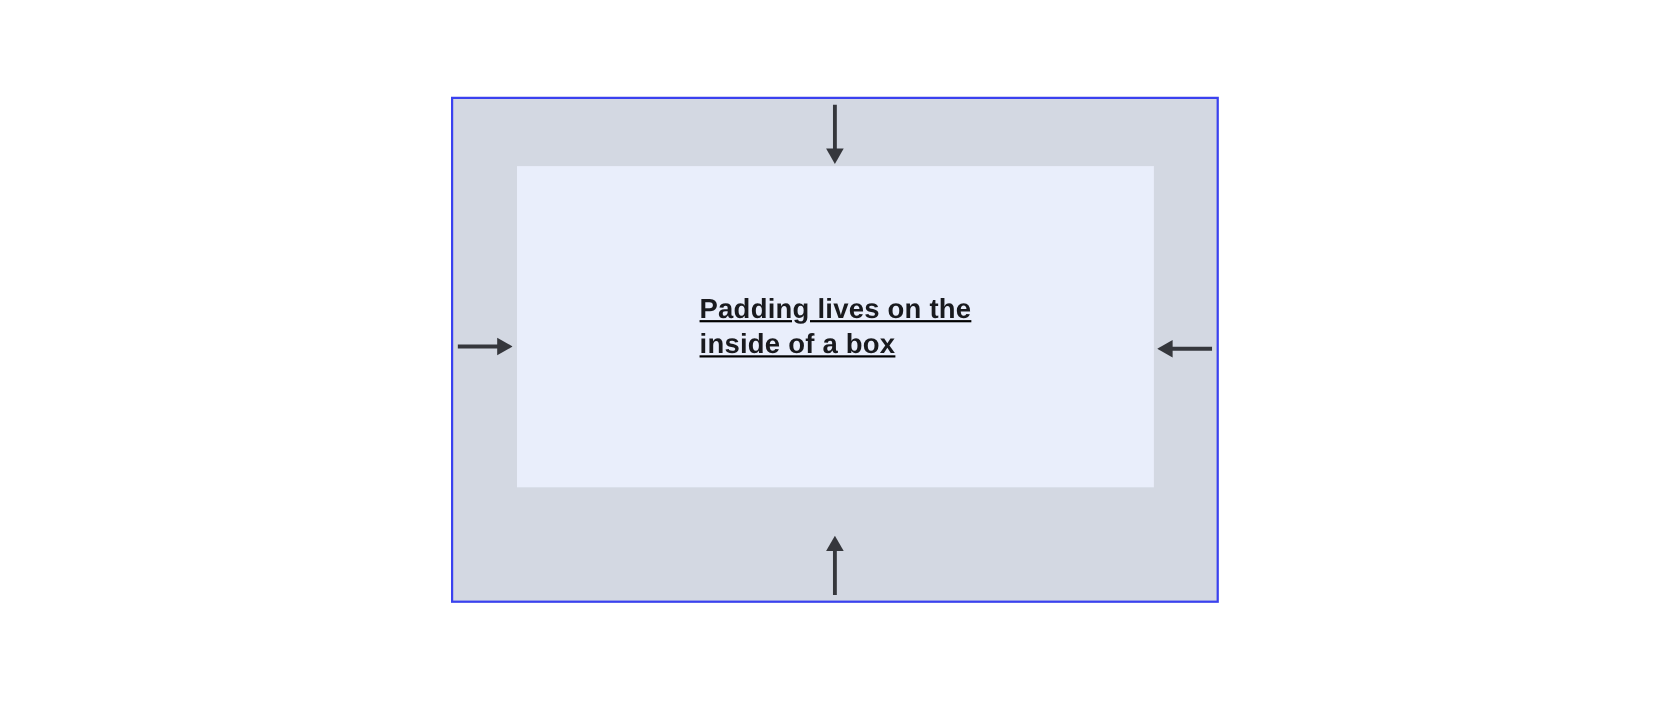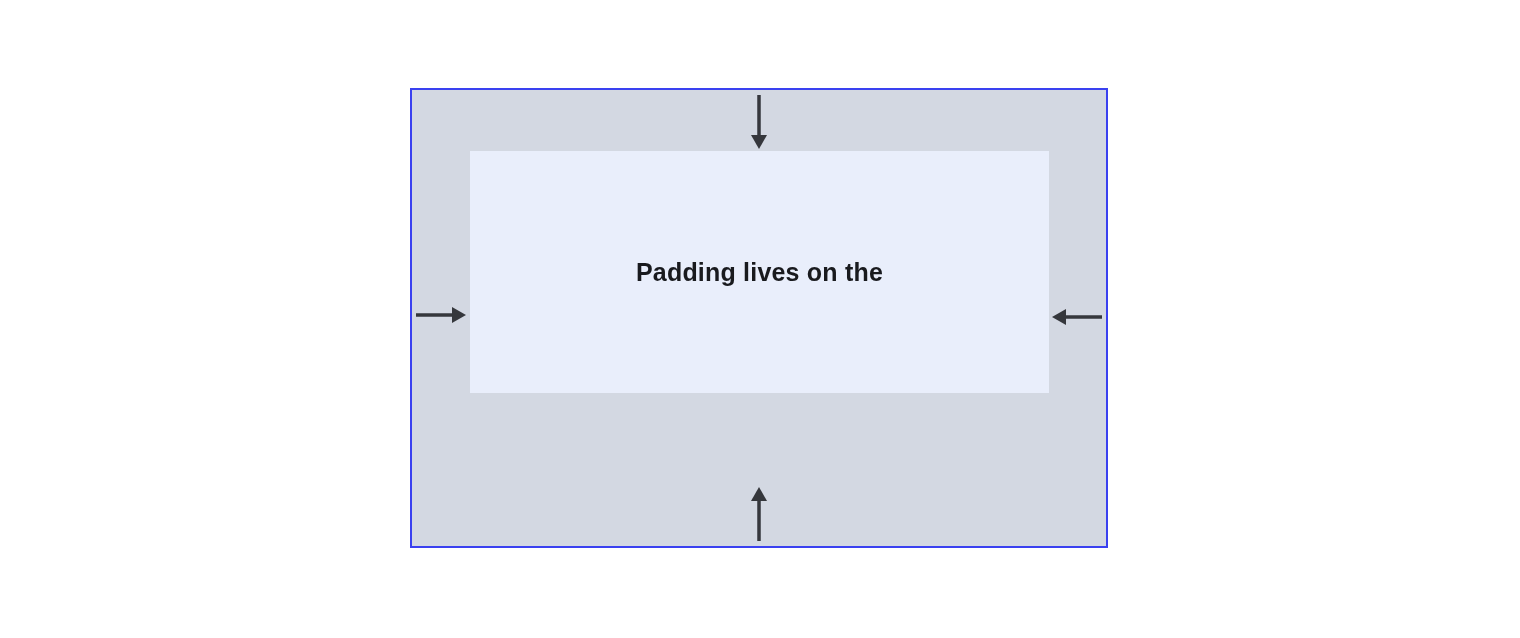--- a/index.html
+++ b/index.html
@@ -22,25 +22,26 @@
     height: 460px;
     box-sizing: border-box;
     border: 2px solid var(--border, #3a41f0);
     background: var(--padding-area, #d3d8e2);
   }
   .content-box {
     position: absolute;
     left: 58px;
     top: 61px;
     width: 579px;
-    height: 242px;
+    height: 292px;
     background: var(--content-box, #e9eefb);
     display: flex;
     align-items: center;
     justify-content: center;
+    text-decoration: underline;
   }
   .label {
     font-weight: 700;
     font-size: 25px;
     line-height: 32px;
     color: var(--label-text, #191a1e);
     text-align: left;
     letter-spacing: 0.2px;
   }
   .label span {
@@ -60,20 +61,21 @@
 </style>
 </head>
 <body>
 
 <div class="canvas">
   <div class="outer-box">
 
     <div class="content-box">
       <div class="label">
         <span>Padding lives on the</span>
+        <span>inside of a box</span>
       </div>
     </div>
 
     <div class="arrow arrow-top">
       <svg width="20" height="54" viewBox="0 0 20 54" aria-hidden="true">
         <line x1="10" y1="0" x2="10" y2="42" stroke="currentColor" stroke-width="3.5"></line>
         <polygon points="10,54 2,40 18,40" fill="currentColor"></polygon>
       </svg>
     </div>
 

